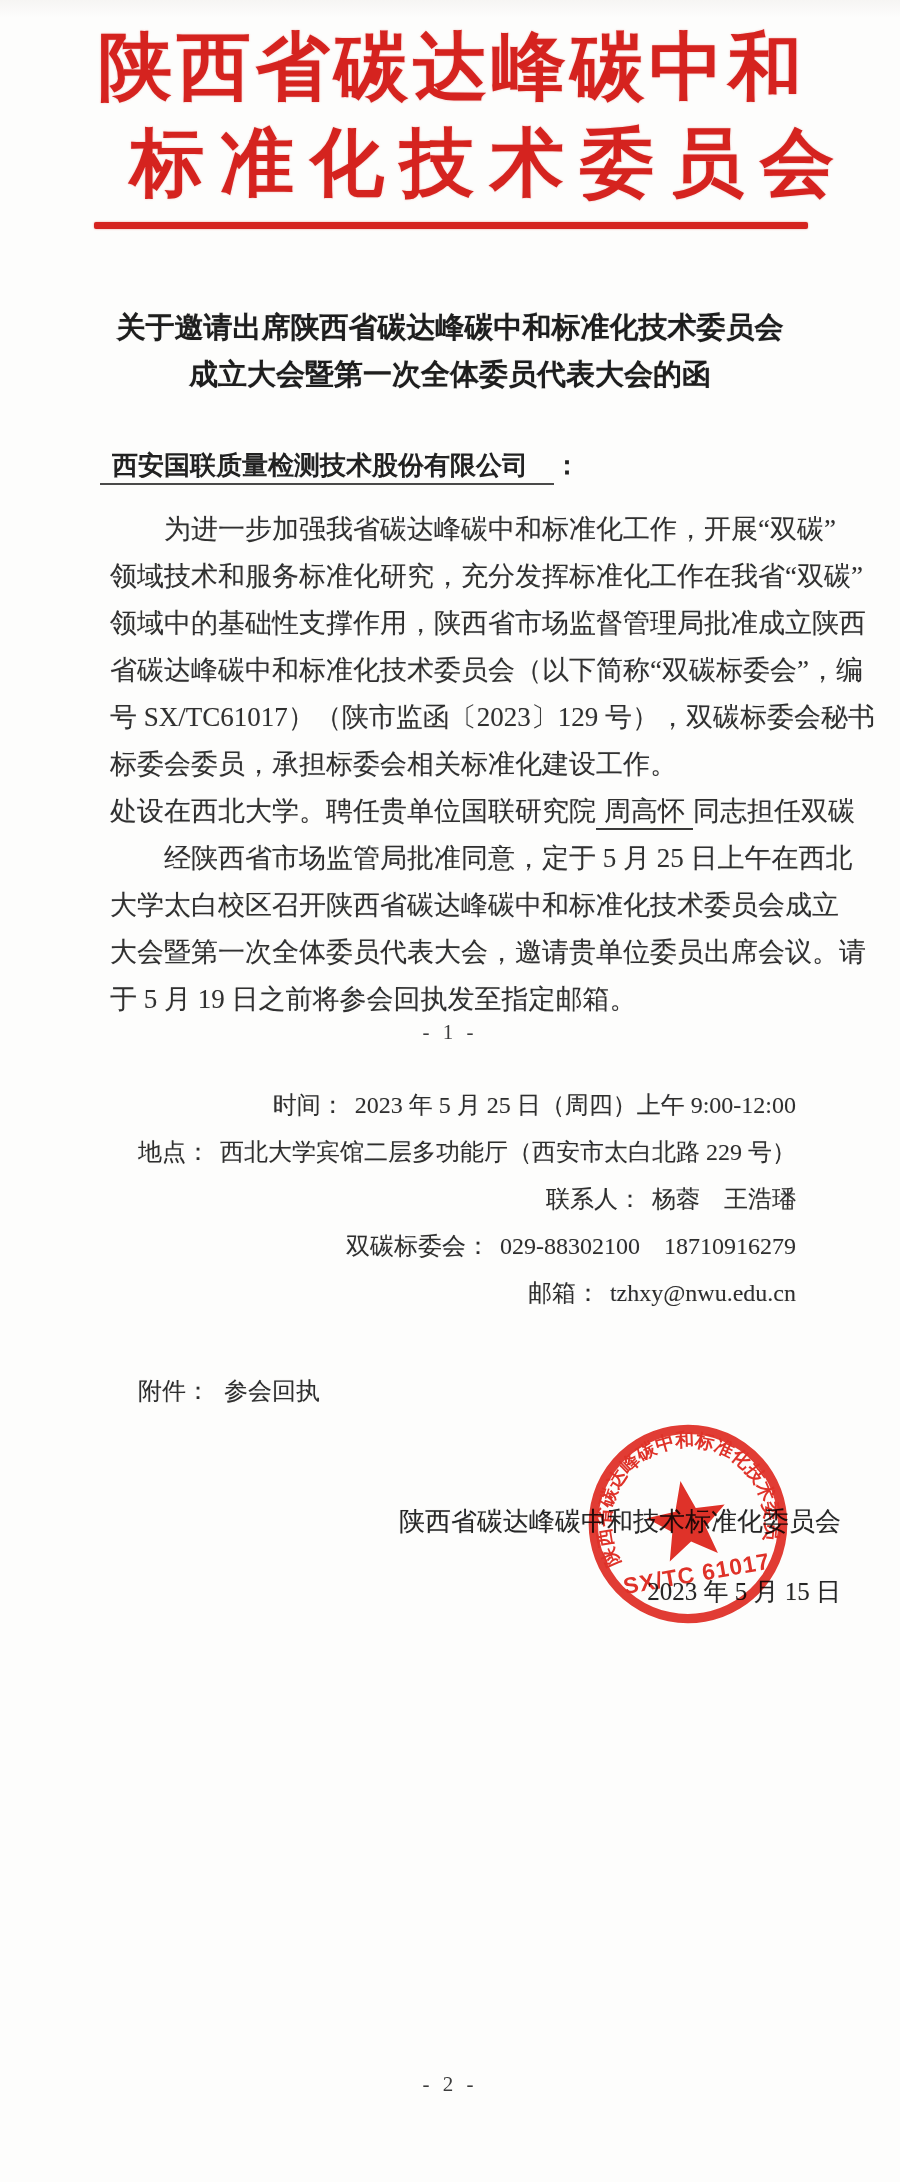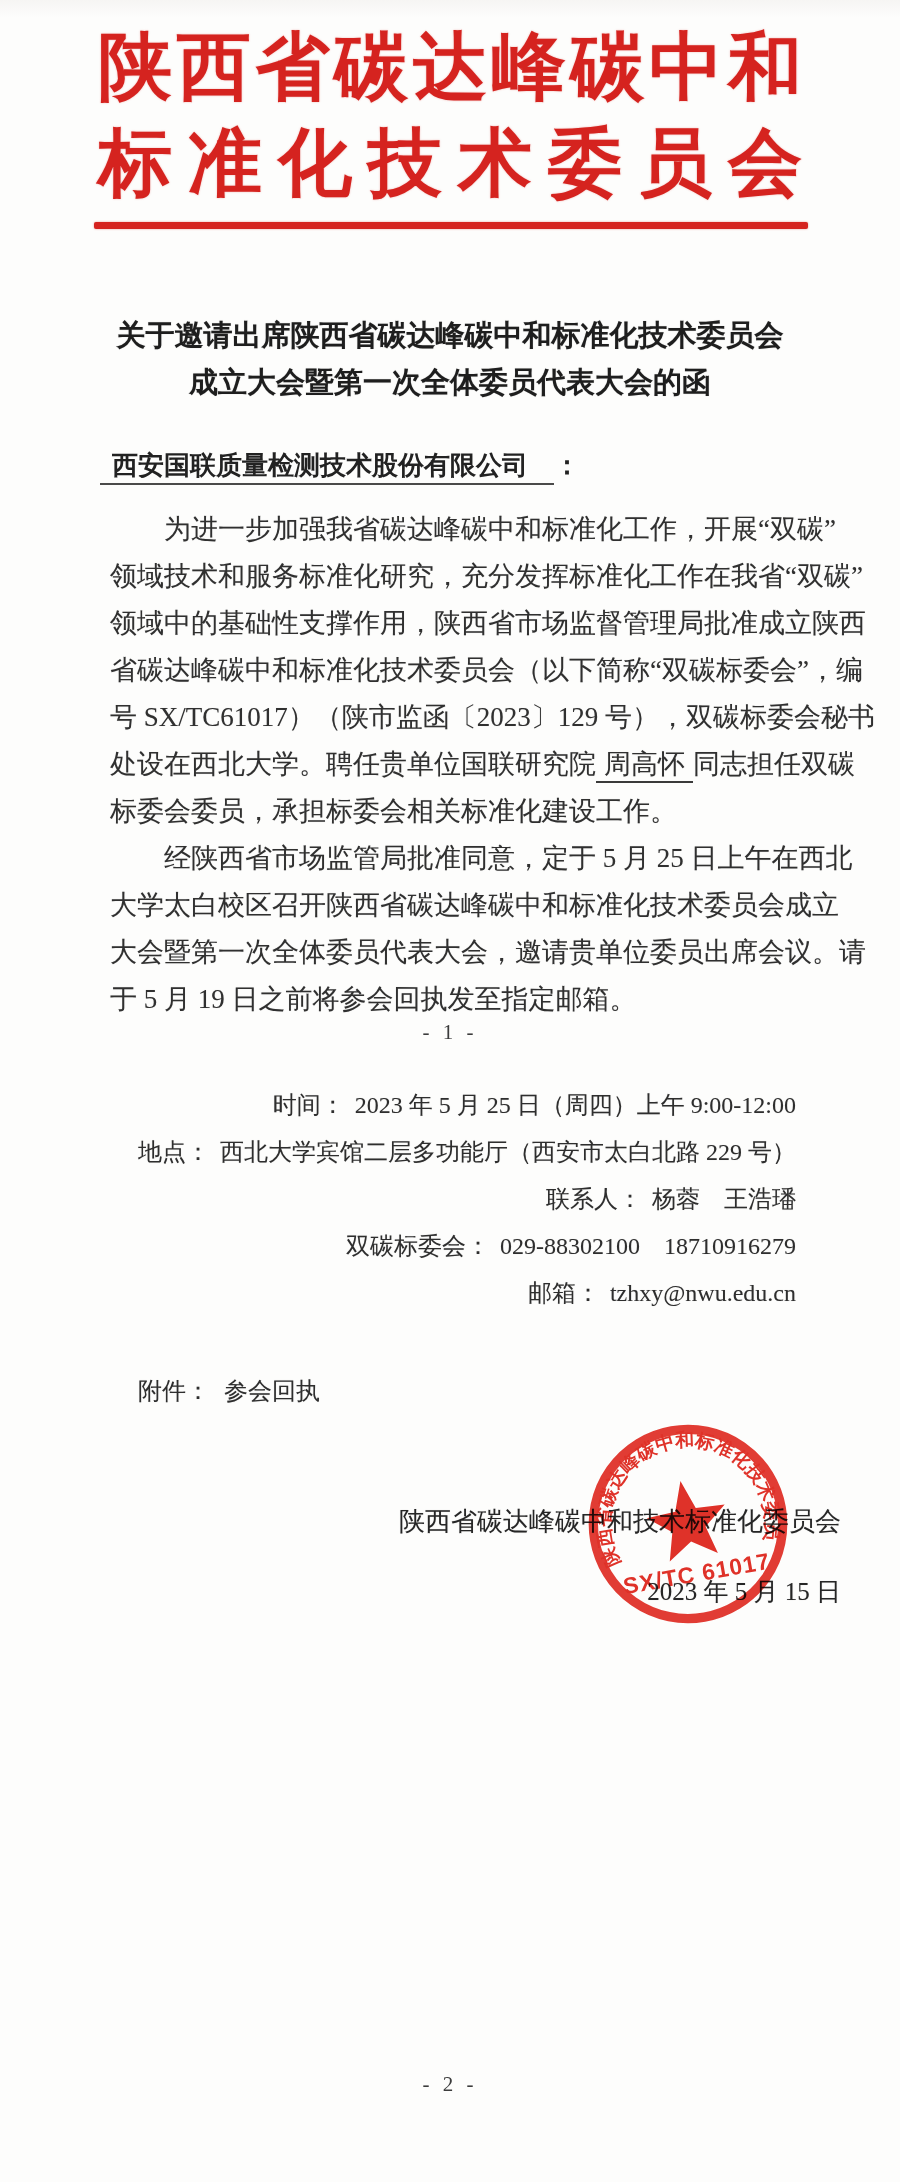--- a/index.html
+++ b/index.html
@@ -17,29 +17,29 @@
   
   .lh-line{
     position:absolute;left:98px;width:704px;
     font-size:74px;font-weight:700;line-height:90px;
     color:#d5231f;
     text-shadow:0 0 2px rgba(213,35,31,.35);
     text-align:justify;text-align-last:justify;
     white-space:nowrap;
   }
   .lh1{top:22px;}
-  .lh2{top:118px;}
+  .lh2{top:118px;margin-left:32px;}
   .red-rule{
     position:absolute;top:222px;left:94px;width:714px;height:7px;
     background:#d5231f;border-radius:2px;
     box-shadow:0 0 2px rgba(213,35,31,.5);
   }
   
   .doc-title{
-    position:absolute;top:312px;left:0;width:900px;
+    position:absolute;top:304px;left:0;width:900px;
     text-align:center;font-size:29px;font-weight:700;line-height:47px;
     color:#1e1e1e;text-shadow:0 0 1px rgba(0,0,0,.25);
   }
   
   .addressee{
     position:absolute;top:446px;left:100px;
     font-size:26px;font-weight:700;line-height:40px;color:#222;
   }
   .addressee .name{
     border-bottom:2px solid #4a4a4a;
@@ -113,22 +113,22 @@
   <div class="addressee">
     <span class="name">西安国联质量检测技术股份有限公司</span><span>：</span>
   </div>
 
   <div class="body-block">
     <div class="bline indent">为进一步加强我省碳达峰碳中和标准化工作，开展“双碳”</div>
     <div class="bline">领域技术和服务标准化研究，充分发挥标准化工作在我省“双碳”</div>
     <div class="bline">领域中的基础性支撑作用，陕西省市场监督管理局批准成立陕西</div>
     <div class="bline">省碳达峰碳中和标准化技术委员会（以下简称“双碳标委会”，编</div>
     <div class="bline">号 SX/TC61017）（陕市监函〔2023〕129 号），双碳标委会秘书</div>
+    <div class="bline end">标委会委员，承担标委会相关标准化建设工作。</div>
     <div class="bline"><span>处设在西北大学。聘任贵单位国联研究院</span><span class="uname">周高怀</span><span>同志担任双碳</span></div>
-    <div class="bline end">标委会委员，承担标委会相关标准化建设工作。</div>
     <div class="bline indent">经陕西省市场监管局批准同意，定于 5 月 25 日上午在西北</div>
     <div class="bline">大学太白校区召开陕西省碳达峰碳中和标准化技术委员会成立</div>
     <div class="bline">大会暨第一次全体委员代表大会，邀请贵单位委员出席会议。请</div>
     <div class="bline end">于 5 月 19 日之前将参会回执发至指定邮箱。</div>
   </div>
 
   <div class="pgnum pg1">- 1 -</div>
 
   <div class="details">
     <div class="drow"><span class="lbl">时间：</span><span>2023 年 5 月 25 日（周四）上午 9:00-12:00</span></div>

